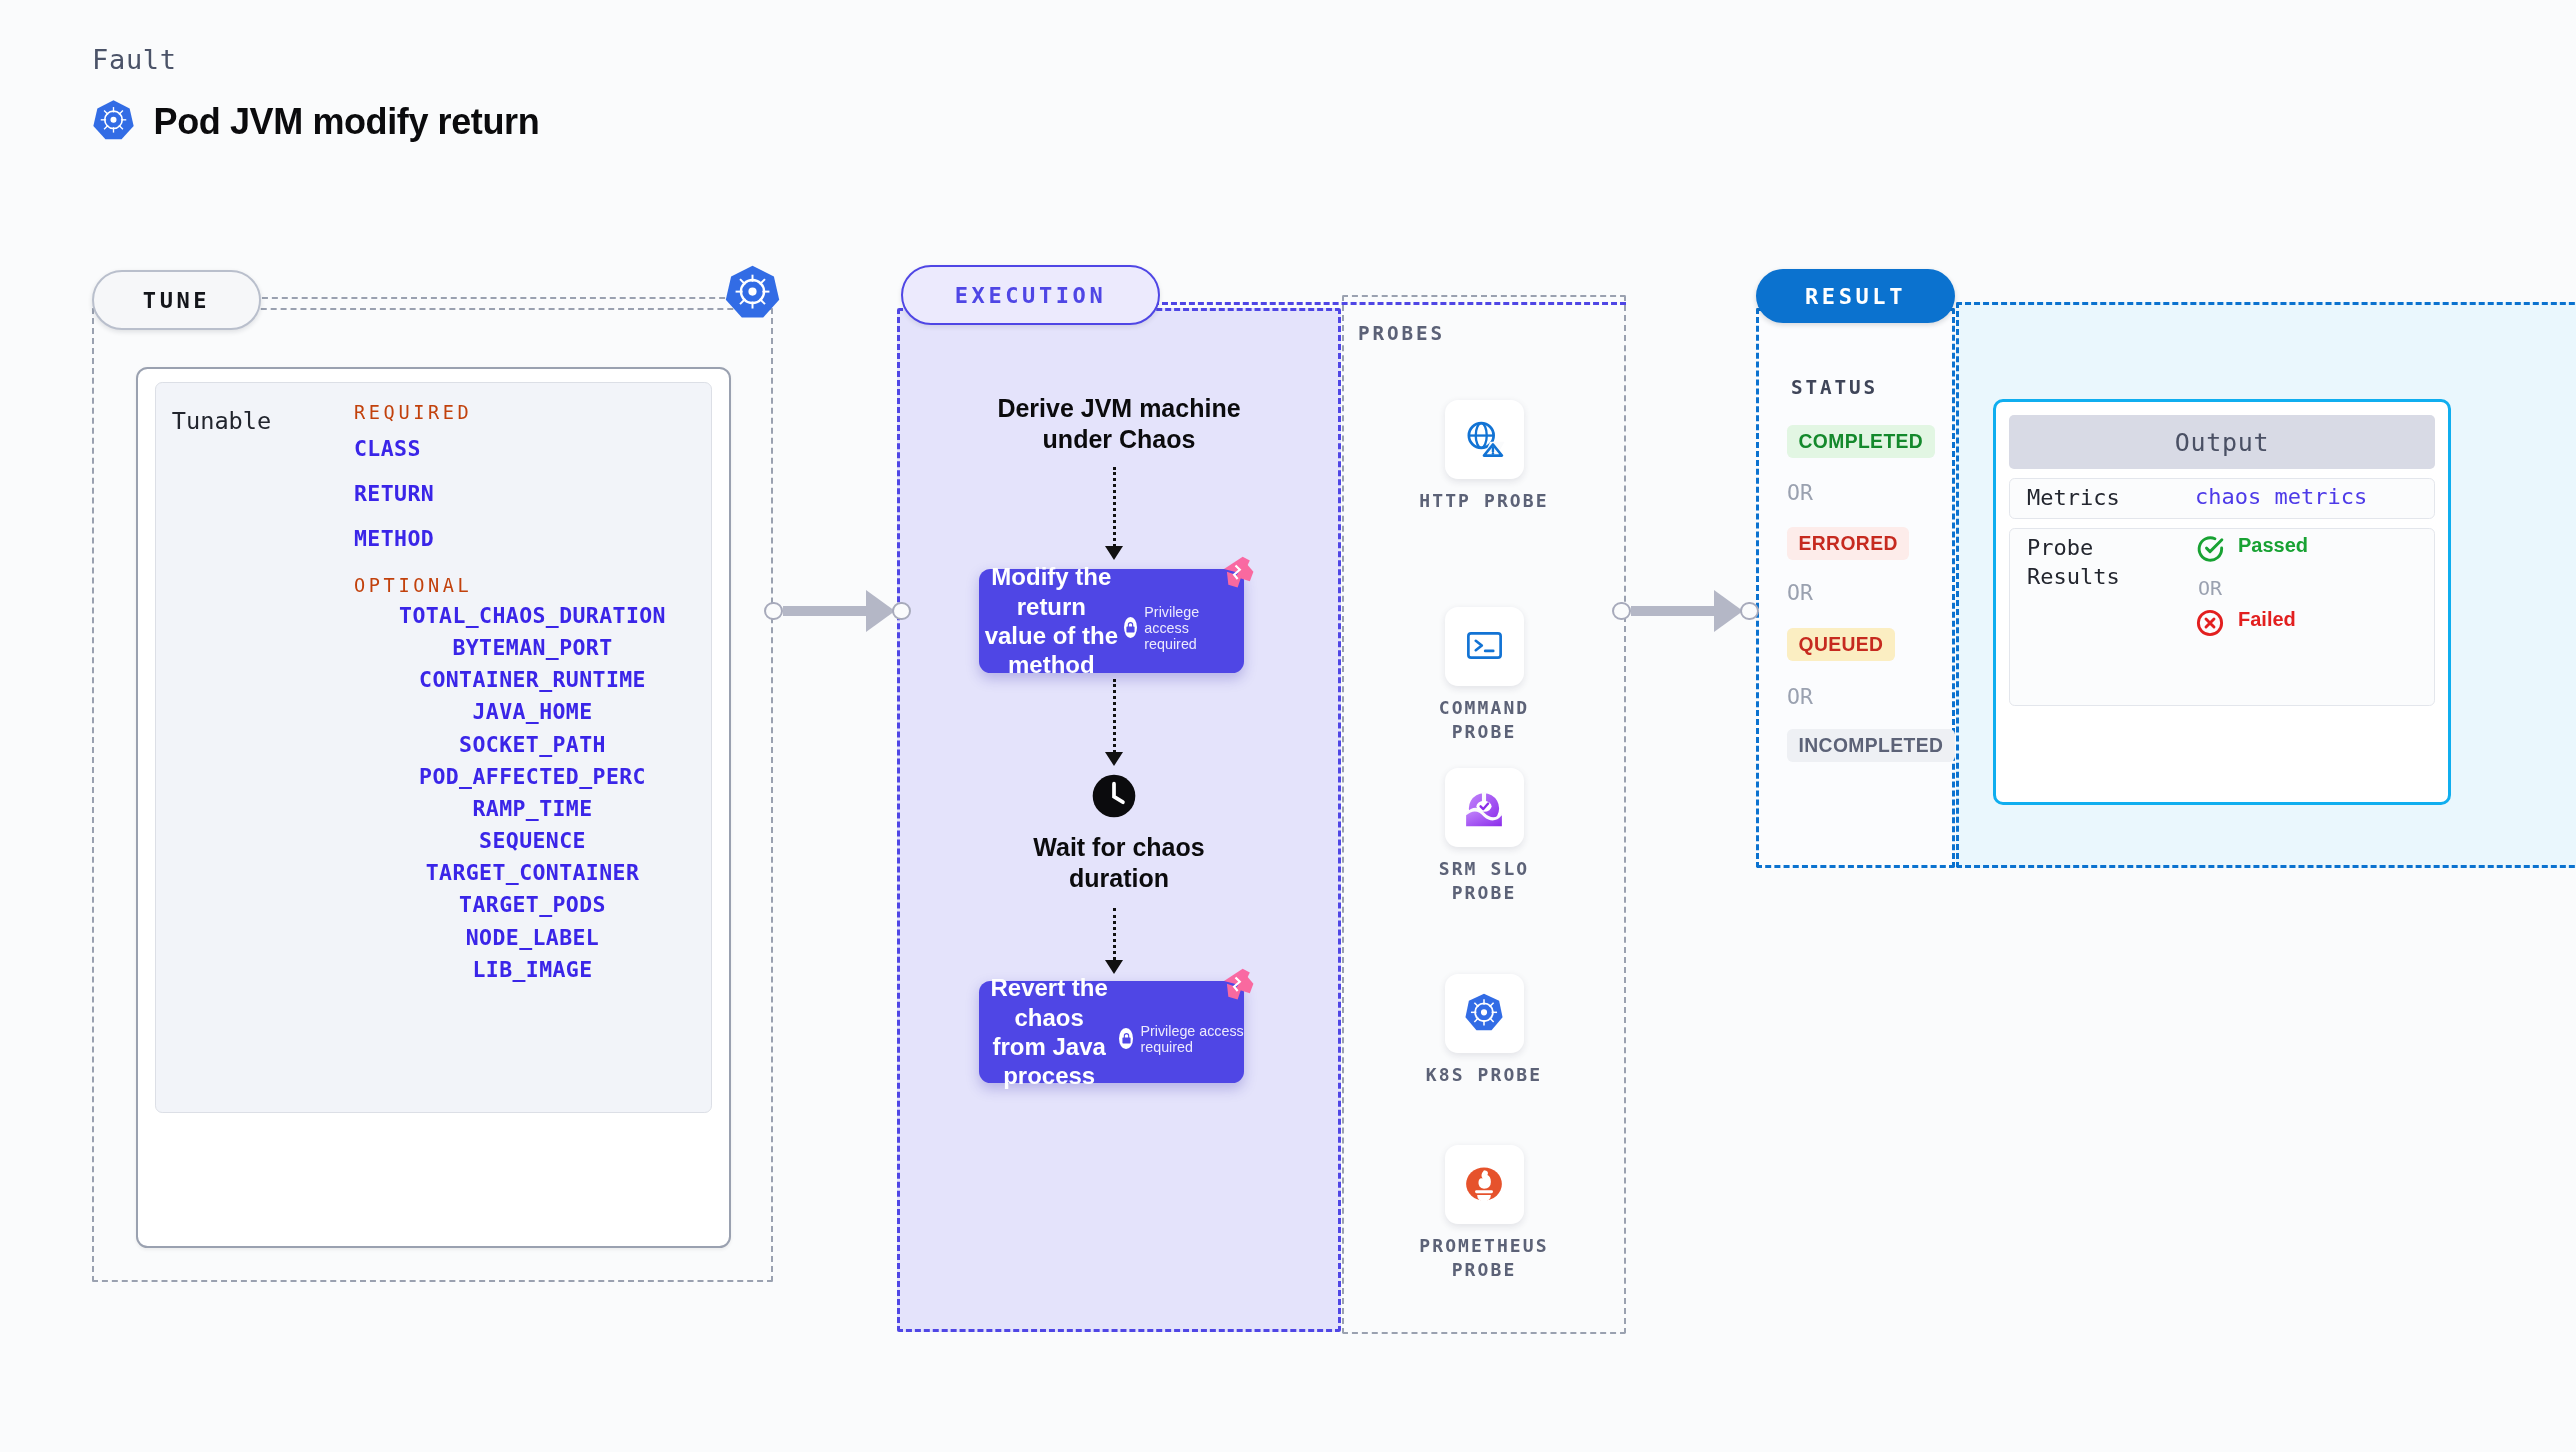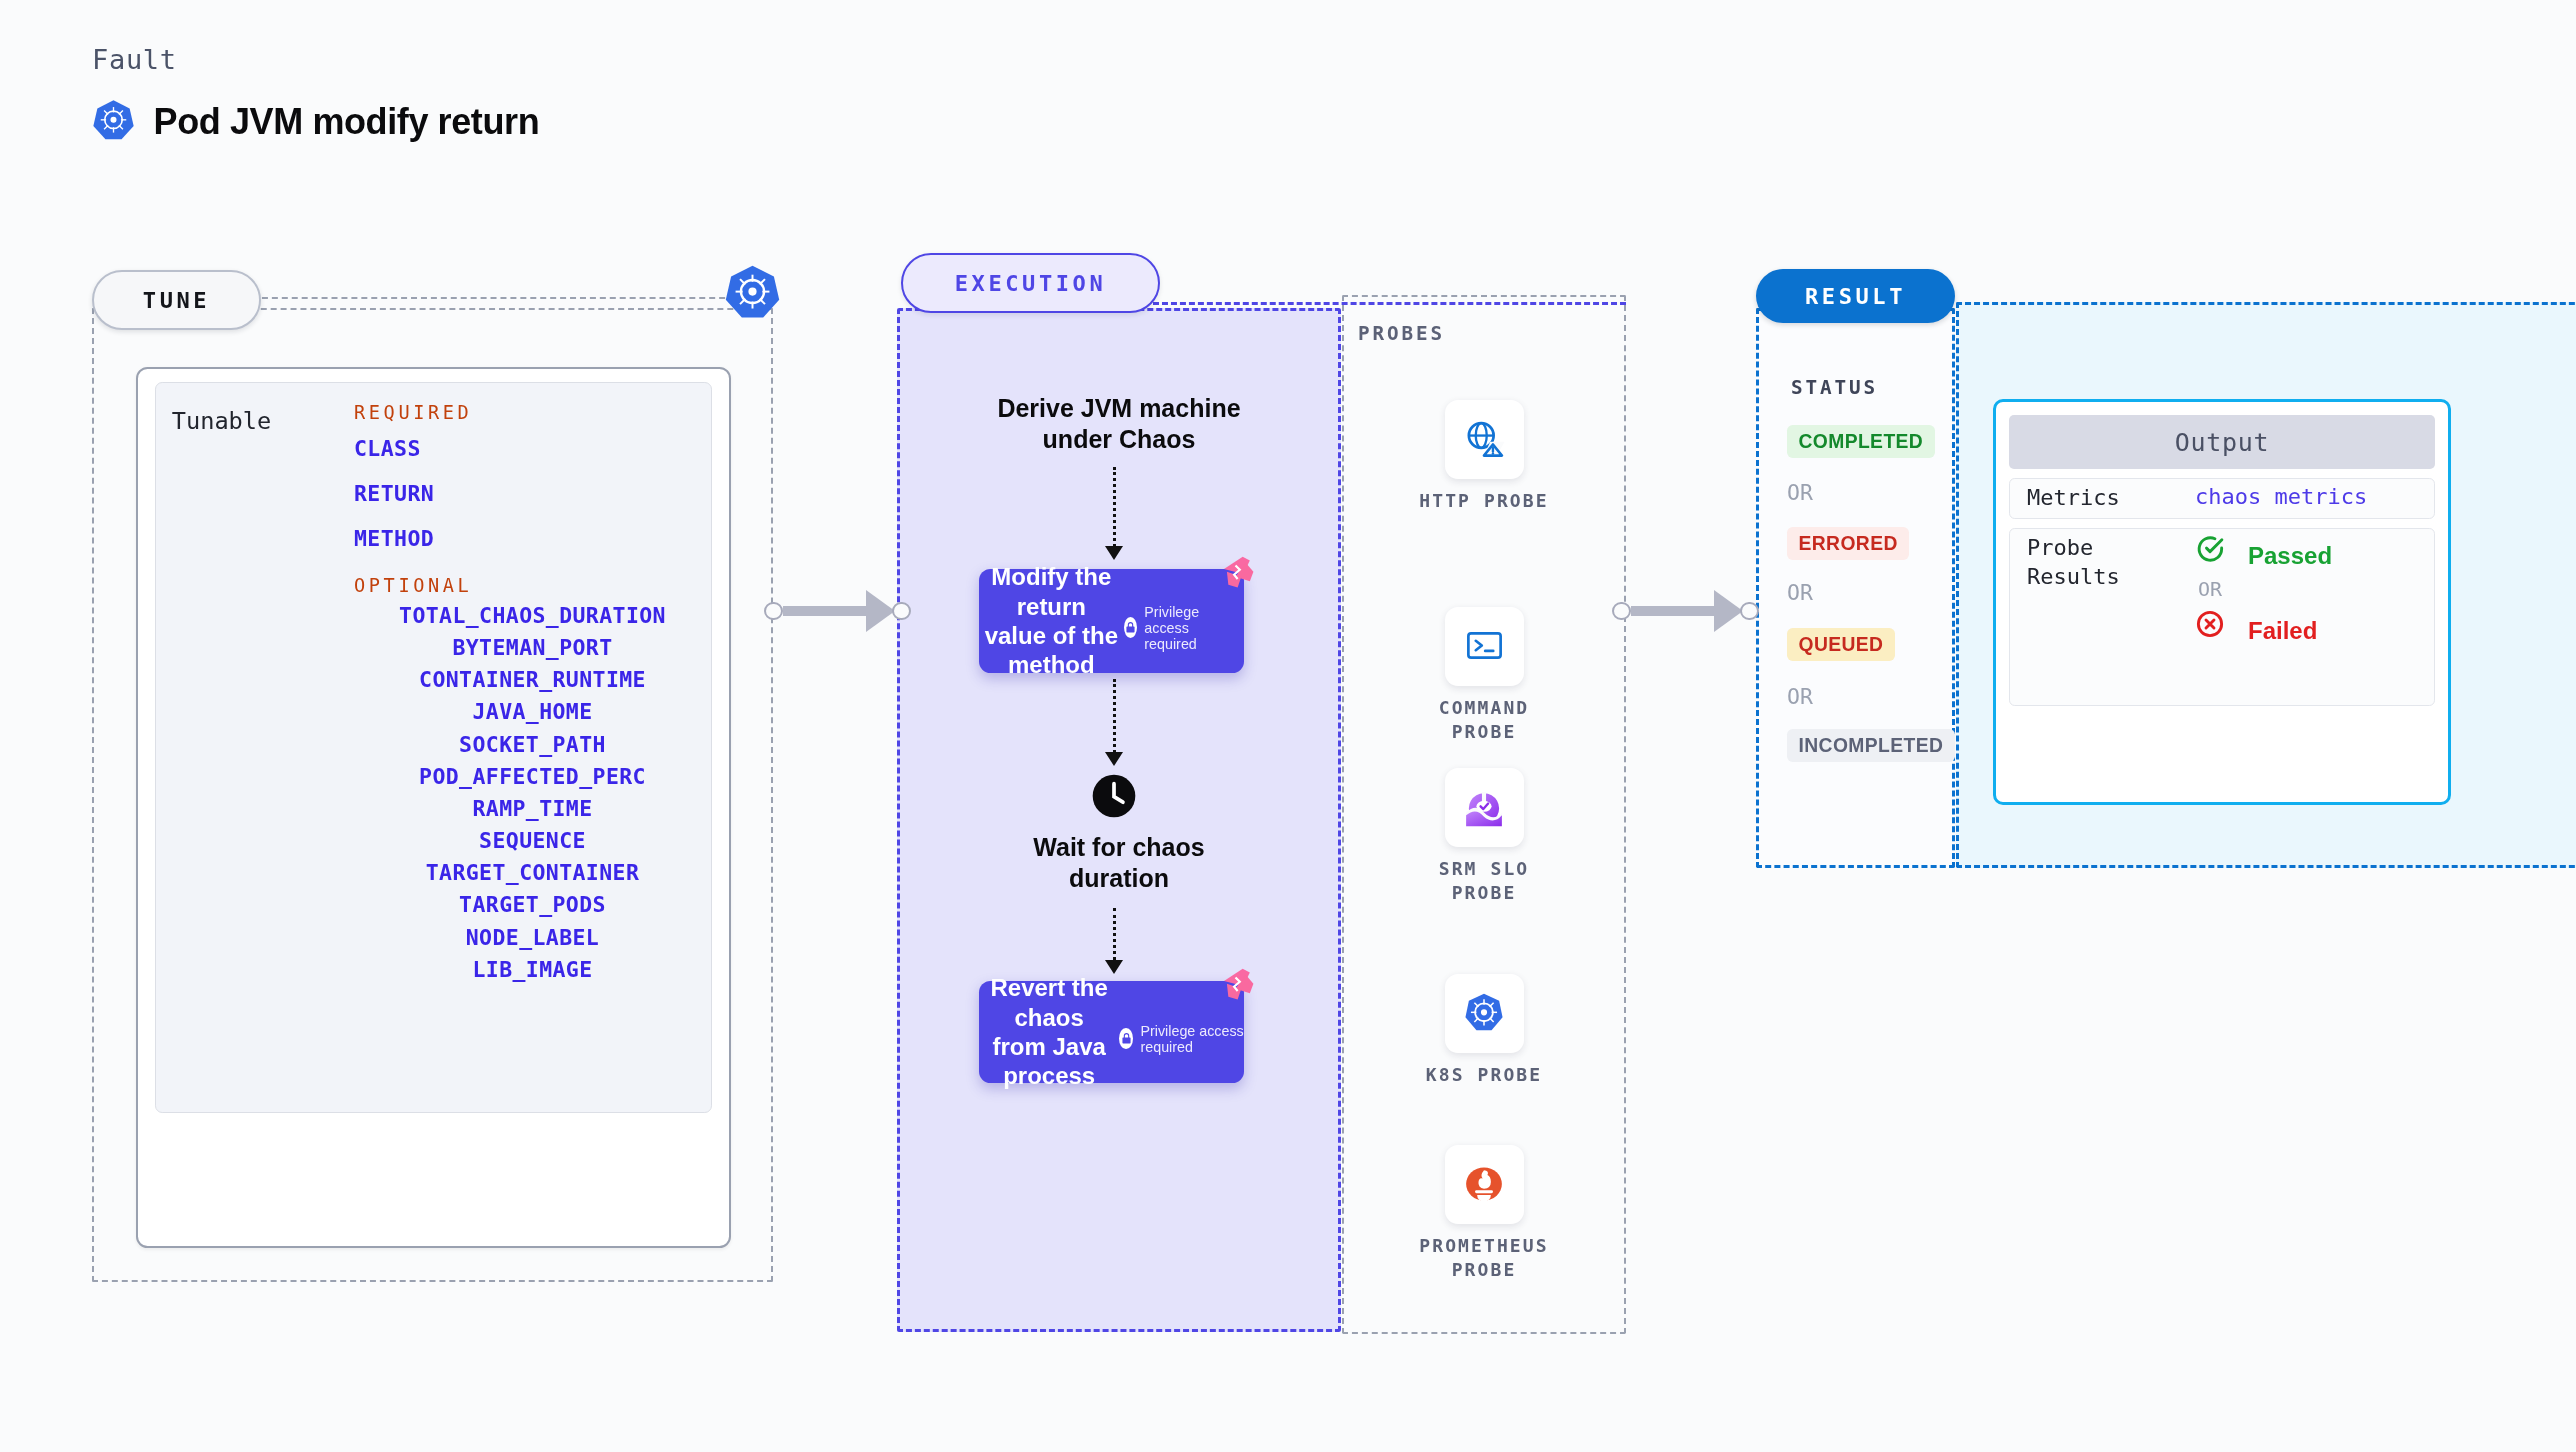--- a/index.html
+++ b/index.html
@@ -75,21 +75,21 @@
 
   
   .connector{position:absolute;display:flex;align-items:center;z-index:8;}
   .conn-dot{width:18.6px;height:18.6px;border-radius:50%;background:#fafbfc;border:2.9px solid #a7aabb;box-sizing:border-box;}
   .conn-bar{height:10px;background:#b4b7c6;}
   .conn-head{width:0;height:0;border-top:21px solid transparent;border-bottom:21px solid transparent;border-left:29px solid #b4b7c6;margin-left:-1.4px;}
 
   
   #exec-panel{left:897px;top:308px;width:444px;height:1024px;
     border:3.6px dashed #4f46e5;background:#e4e3fb;border-radius:2.1px;}
-  #exec-badge{left:901px;top:253px;width:255px;height:56px;
+  #exec-badge{left:901px;top:265px;width:255px;height:56px;
     background:#eceafd;border:2.9px solid #4f46e5;color:#4f46e5;font-size:22px;
     box-shadow:0 2.1px 5.7px rgba(20,25,40,.10);}
   #exec-dash{position:absolute;left:1153px;top:302px;width:473px;height:0;
     border-top:3.6px dashed #4f46e5;z-index:3;}
 
   .exec-text{
     position:absolute;text-align:center;width:330px;left:954px;
     font-size:25px;font-weight:bold;color:#0b0b0d;line-height:1.25;
   }
   #exec-step1{top:393px;}
@@ -151,21 +151,21 @@
     font-family:"DejaVu Sans Mono","Liberation Mono",monospace;
     font-size:25px;color:#4a5064;letter-spacing:0.7px;}
   .out-row{margin-top:9.3px;border:1.4px solid #e3e6ec;border-radius:5.7px;background:#fbfcfd;
     box-sizing:border-box;display:flex;padding:5px 17px;}
   .out-key{font-family:"DejaVu Sans Mono","Liberation Mono",monospace;
     font-size:22px;color:#23262f;width:168px;line-height:1.3;}
   .out-val-metrics{font-family:"DejaVu Sans Mono","Liberation Mono",monospace;
     font-size:22px;color:#4d3ae8;}
   #probe-result-row{height:178px;align-items:flex-start;}
   .pr-stack{display:flex;flex-direction:column;gap:7.2px;}
-  .pr-line{display:flex;align-items:flex-end;gap:23px;font-size:24px;font-weight:bold;}
+  .pr-line{display:flex;align-items:flex-start;gap:13px;font-size:20px;font-weight:bold;}
   .pr-or{font-size:20px;color:#9aa1b0;
     font-family:"DejaVu Sans Mono","Liberation Mono",monospace;font-weight:normal;}
 </style>
 </head>
 <body>
 
 <div id="header">
   <div id="fault-label">Fault</div>
   <div id="title-row">
     <span>

